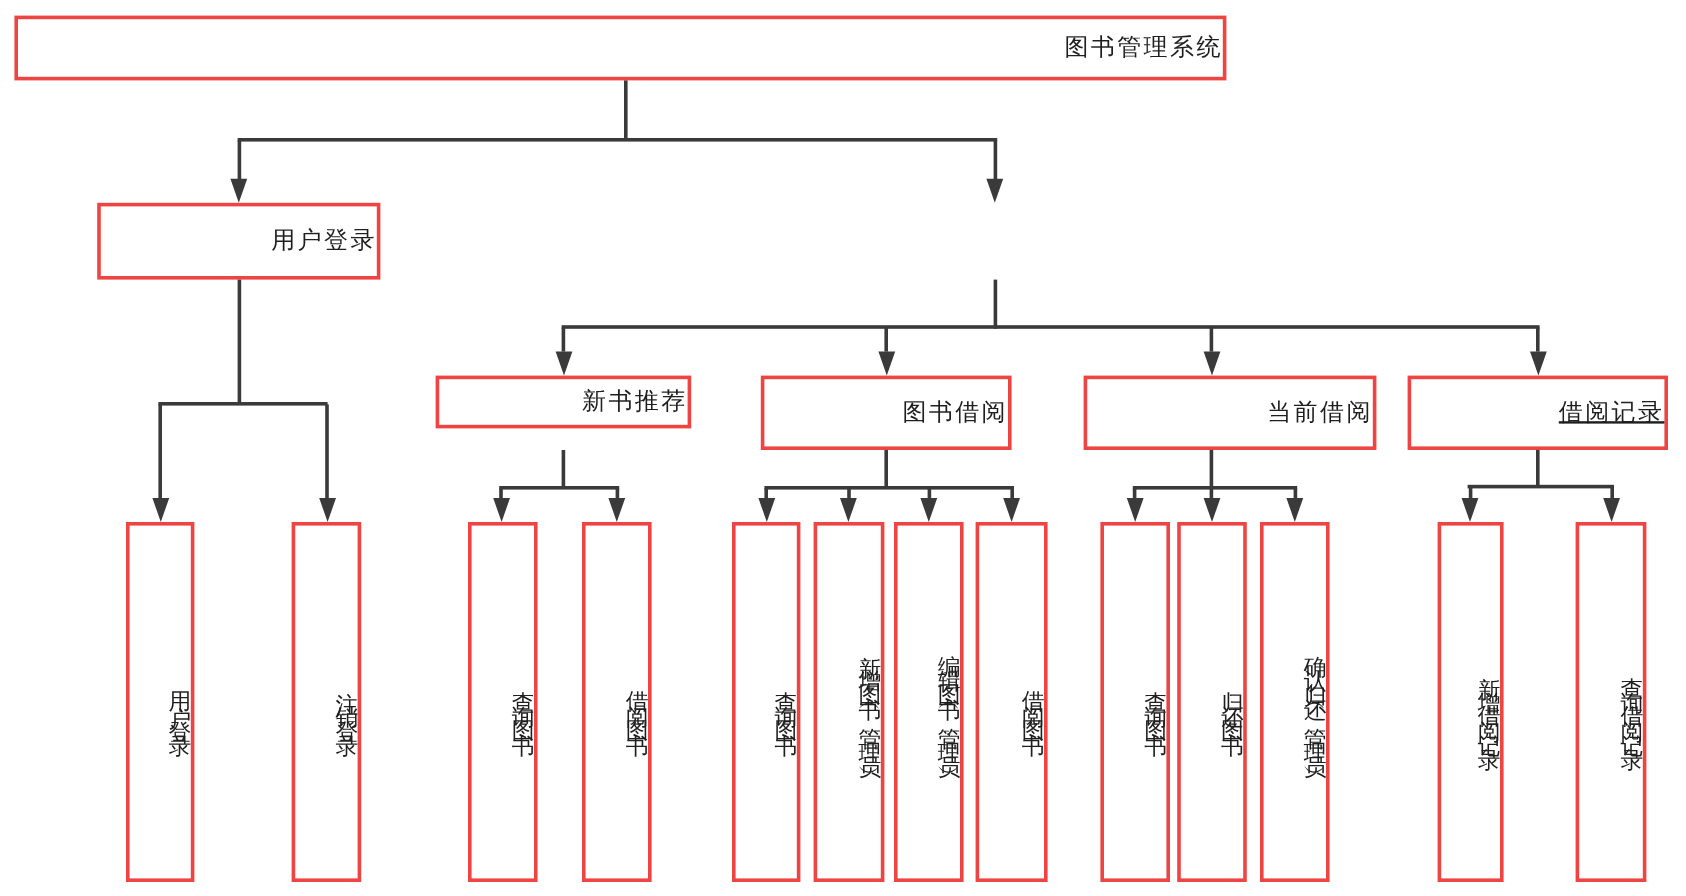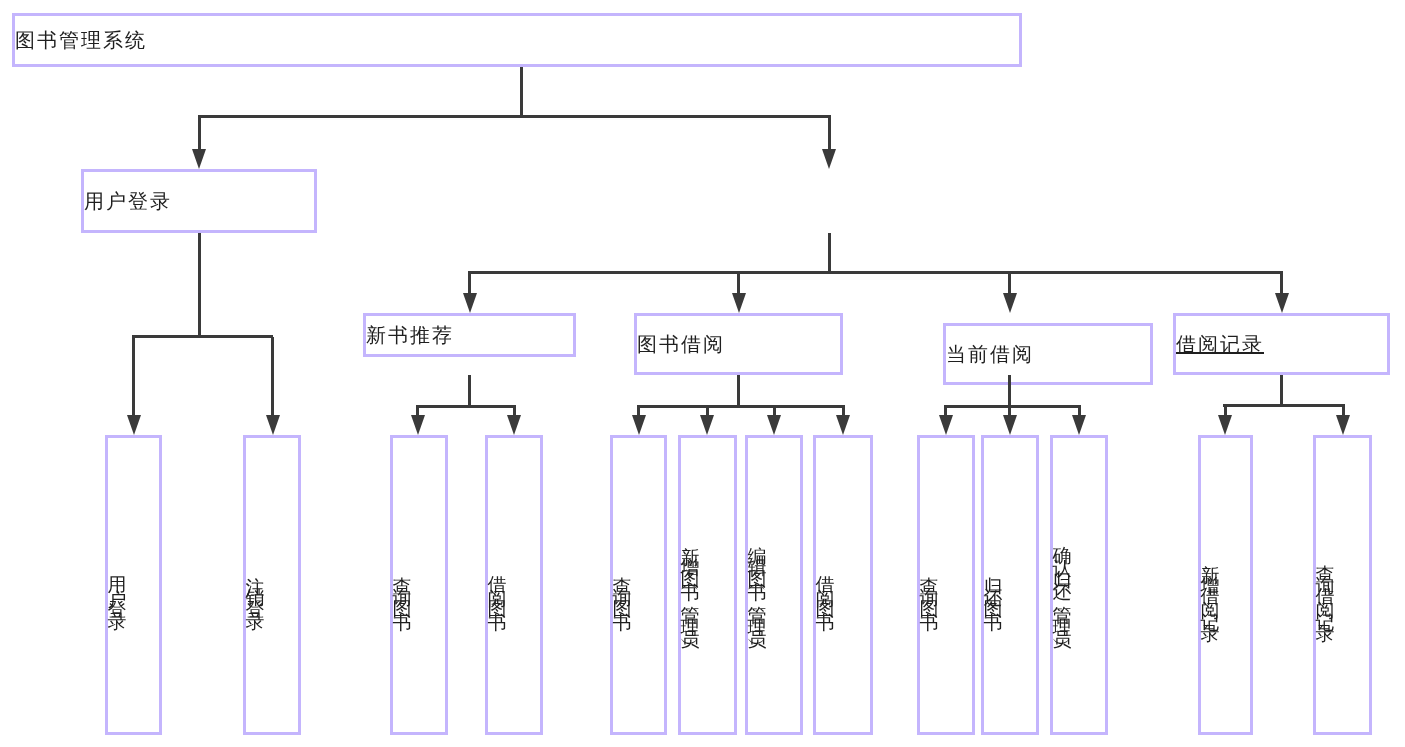--- a/index.html
+++ b/index.html
@@ -10,25 +10,25 @@
     position: relative;
     width: 1405px;
     height: 747px;
     background: #ffffff;
     overflow: hidden;
   }
 
   
   .box {
     position: absolute;
-    border: 3px solid #c4b5fd;
+    border: 3px solid #ef4444;
     background: #ffffff;
     display: flex;
     align-items: center;
-    justify-content: flex-start;
+    justify-content: flex-end;
     color: #1f1f1f;
   }
   .box.h span {
     font-size: 20px;
     letter-spacing: 2px;
     line-height: 1;
     white-space: nowrap;
   }
   .box.v span {
     writing-mode: vertical-rl;
@@ -72,21 +72,21 @@
   <div class="box h" style="left:81px; top:169px; width:236px; height:64px;">
     <span>用户登录</span>
   </div>
 
   <div class="box h" style="left:363px; top:313px; width:213px; height:44px;">
     <span>新书推荐</span>
   </div>
   <div class="box h" style="left:634px; top:313px; width:209px; height:62px;">
     <span>图书借阅</span>
   </div>
-  <div class="box h" style="left:903px; top:323px; width:210px; height:62px;margin-left:40px;">
+  <div class="box h" style="left:903px; top:313px; width:244px; height:62px;">
     <span>当前借阅</span>
   </div>
   <div class="box h" style="left:1173px; top:313px; width:217px; height:62px;text-decoration:underline;">
     <span>借阅记录</span>
   </div>
 
   <div class="box v" style="left:105px; top:435px; width:57px; height:300px;">
     <span>用户登录</span>
   </div>
   <div class="box v" style="left:243px; top:435px; width:58px; height:300px;">

